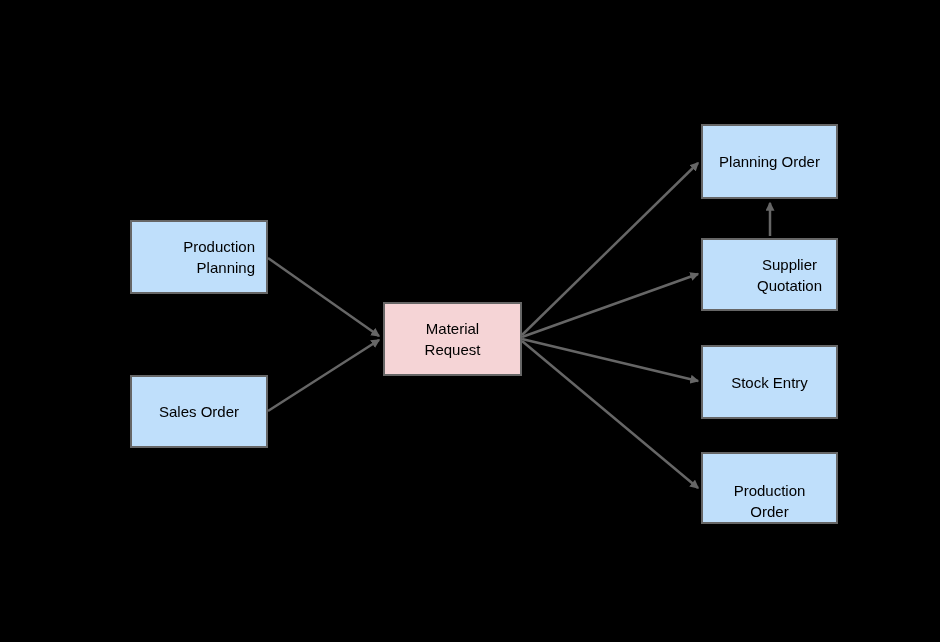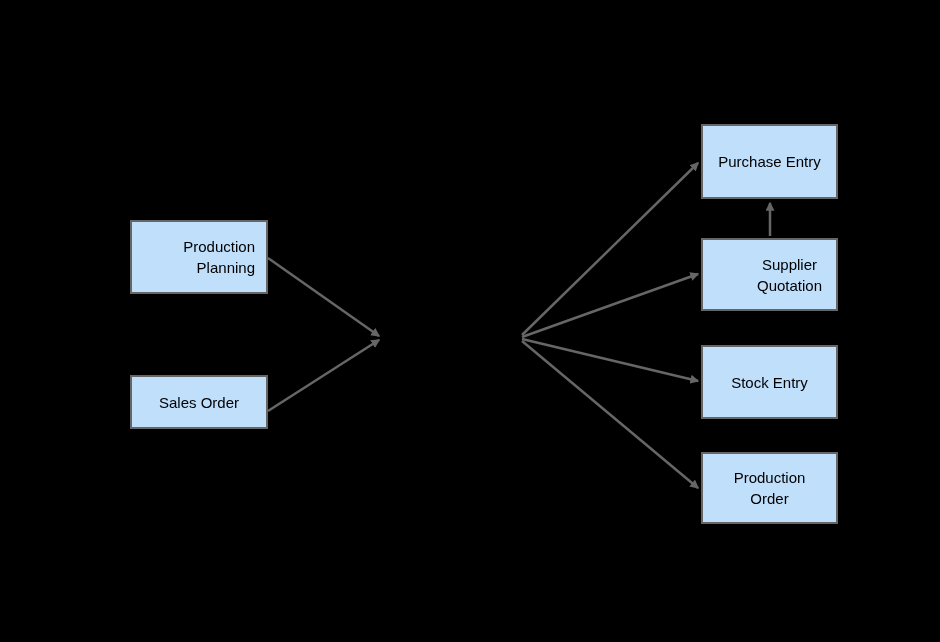--- a/index.html
+++ b/index.html
@@ -34,26 +34,26 @@
     line-height: 21px;
     color: #000000;
   }
   .node .label {
     max-width: 112px;
   }
   .node-blue { background: #BFDFFB; }
   .node-pink { background: #F5D4D6; }
 
   .n-production-planning { left: 130px; top: 220px; width: 138px; height: 74px; text-align: right; }
-  .n-sales-order         { left: 130px; top: 375px; width: 138px; height: 54px; }
+  .n-sales-order         { left: 130px; top: 375px; width: 138px; height: 73px; }
   .n-material-request    { left: 383px; top: 302px; width: 139px; height: 74px; }
   .n-purchase-order      { left: 701px; top: 124px; width: 137px; height: 75px; }
   .n-supplier-quotation  { left: 701px; top: 238px; width: 137px; height: 73px; padding-left: 40px; }
   .n-stock-entry         { left: 701px; top: 345px; width: 137px; height: 74px; align-items: center; }
-  .n-production-order    { left: 701px; top: 452px; width: 137px; height: 72px; }
+  .n-production-order    { left: 701px; top: 452px; width: 137px; height: 72px; align-items: flex-end; }
 </style>
 </head>
 <body>
 
 <div class="canvas">
 
   <svg class="edges-svg" width="940" height="642" viewBox="0 0 940 642">
     <defs>
       <marker id="arrowhead" markerWidth="9" markerHeight="9" viewBox="0 0 10 10" refX="8.5" refY="5" orient="auto" markerUnits="userSpaceOnUse">
         <path d="M0,0 L10,5 L0,10 z" fill="#666666"></path>
@@ -71,23 +71,26 @@
   </svg>
 
   <div class="node node-blue n-production-planning">
     <span class="label">Production Planning</span>
   </div>
 
   <div class="node node-blue n-sales-order">
     <span class="label">Sales Order</span>
   </div>
 
+  <div class="node node-pink n-material-request">
+    <span class="label">Material Request</span>
+  </div>
 
   <div class="node node-blue n-purchase-order">
-    <span class="label">Purchase Entry</span>
+    <span class="label">Planning Order</span>
   </div>
 
   <div class="node node-blue n-supplier-quotation">
     <span class="label">Supplier Quotation</span>
   </div>
 
   <div class="node node-blue n-stock-entry">
     <span class="label">Stock Entry</span>
   </div>
 

